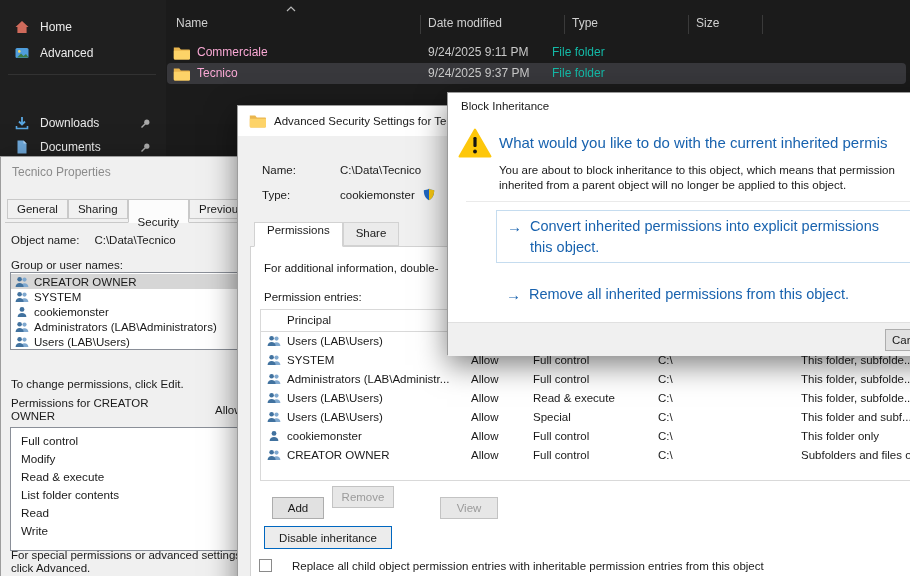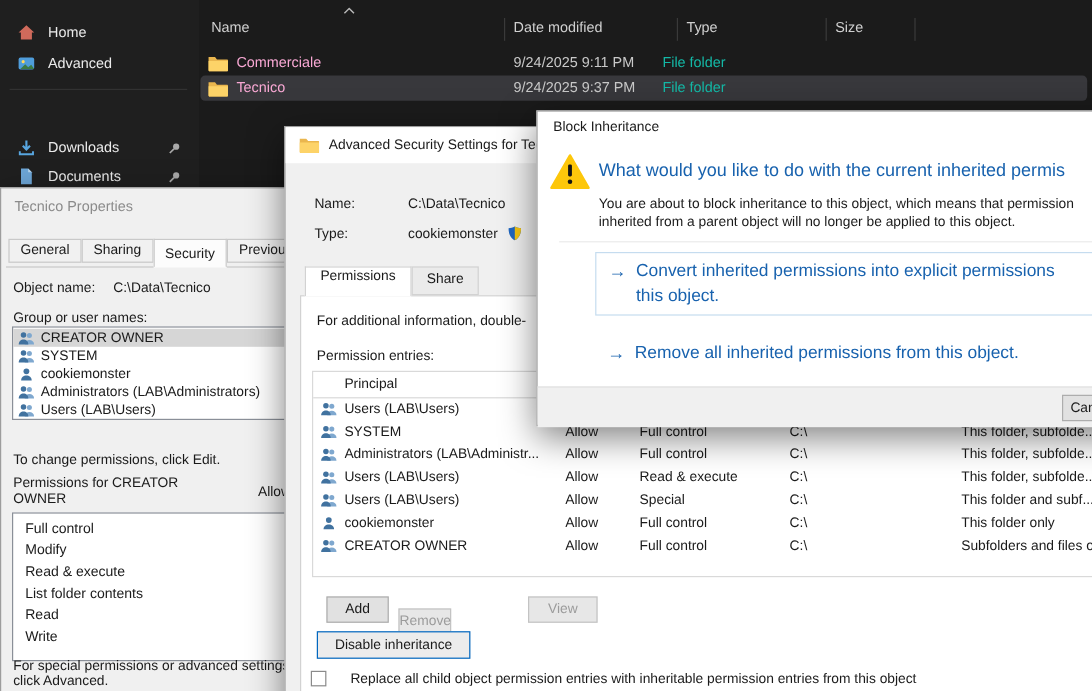--- a/index.html
+++ b/index.html
@@ -30,21 +30,21 @@
   .win{position:absolute;background:#f0f0f0;border:1px solid #9d9d9d;box-shadow:0 10px 28px rgba(0,0,0,.5);color:#1a1a1a}
   .abtn{position:absolute;height:22px;background:#e1e1e1;border:1px solid #adadad;font-family:inherit;font-size:11.5px;color:#1a1a1a;padding:0;text-align:center}
   .abtn.disabled{color:#9b9b9b;border-color:#c3c3c3;background:#e7e7e7}
 
   
   .props{left:0;top:156px;width:370px;height:440px;z-index:10;font-size:11.5px}
   .props-title{position:absolute;left:11px;top:8px;color:#8b8b8b;font-size:12px;white-space:nowrap}
   .ptabline{position:absolute;left:4px;top:65px;width:360px;height:1px;background:#c9c9c9}
   .ptabs{position:absolute;left:6px;top:42px;height:24px;display:flex;}
   .ptab{height:20px;padding:3px 9px 0;border:1px solid #c9c9c9;background:#f1f1f1;font-size:11.5px;white-space:nowrap}
-  .ptab.active{height:24px;padding-top:6px;background:#fcfcfc;border-bottom:1px solid #fcfcfc;position:relative;z-index:2}
+  .ptab.active{height:24px;padding-top:16px;background:#fcfcfc;border-bottom:1px solid #fcfcfc;position:relative;z-index:2}
   .objname{position:absolute;left:10px;top:77px;white-space:nowrap}
   .objname .pvalue{margin-left:15px}
   .grouplabel{position:absolute;left:10px;top:102px}
   .plistbox{position:absolute;left:9px;top:115px;width:353px;height:78px;background:#fff;border:1px solid #8a8f98;padding-top:1px}
   .puser{height:15px;display:flex;align-items:center;gap:5px;padding-left:4px;white-space:nowrap}
   .puser.selected{background:var(--selection-gray,#d6d6d6)}
   .phint{position:absolute;left:10px;top:221px;white-space:nowrap}
   .ppermlabel1{position:absolute;left:10px;top:240px;white-space:nowrap}
   .ppermlabel2{position:absolute;left:10px;top:253px}
   .pallow{position:absolute;left:214px;top:247px;white-space:nowrap}
@@ -71,21 +71,21 @@
   .ath{position:absolute;left:26px;top:4px}
   .atr{position:absolute;left:0;right:0;height:19px}
   .atr .icn{position:absolute;left:6px;top:3px}
   .atd{position:absolute;top:3px;white-space:nowrap;overflow:hidden}
   .atd.principal{left:26px;width:182px}
   .atd.type{left:210px;width:60px}
   .atd.access{left:272px;width:122px}
   .atd.inh{left:397px;width:140px}
   .atd.applies{left:540px;width:138px}
   .abtn.add{left:21px;top:250px;width:52px}
-  .abtn.remove{left:81px;top:260px;width:44px}
+  .abtn.remove{left:81px;top:239px;width:62px}
   .abtn.view{left:189px;top:250px;width:58px}
   .abtn.disinherit{left:13px;top:279px;width:128px;height:23px;border:1px solid var(--accent,#0067c0);background:#ececec}
   .acheckrow{position:absolute;left:8px;top:312px;display:flex;align-items:center;gap:20px;white-space:nowrap}
   .checkbox{width:13px;height:13px;border:1px solid #8a8a8a;background:#fff;flex:none}
 
   
   .block{left:447px;top:92px;width:500px;height:263px;background:#fff;z-index:30;font-size:11.5px;border-color:#9a9a9a}
   .blk-title{position:absolute;left:13px;top:7px;font-size:11.5px;white-space:nowrap}
   .warn{position:absolute;left:10px;top:35px}
   .blk-heading{position:absolute;left:51px;top:41px;font-size:15px;color:var(--link-blue,#1862ae);white-space:nowrap}

